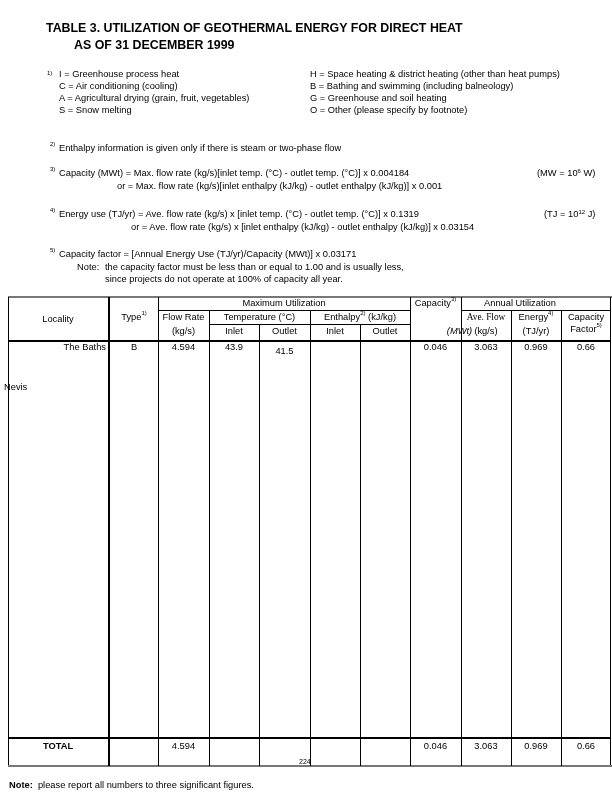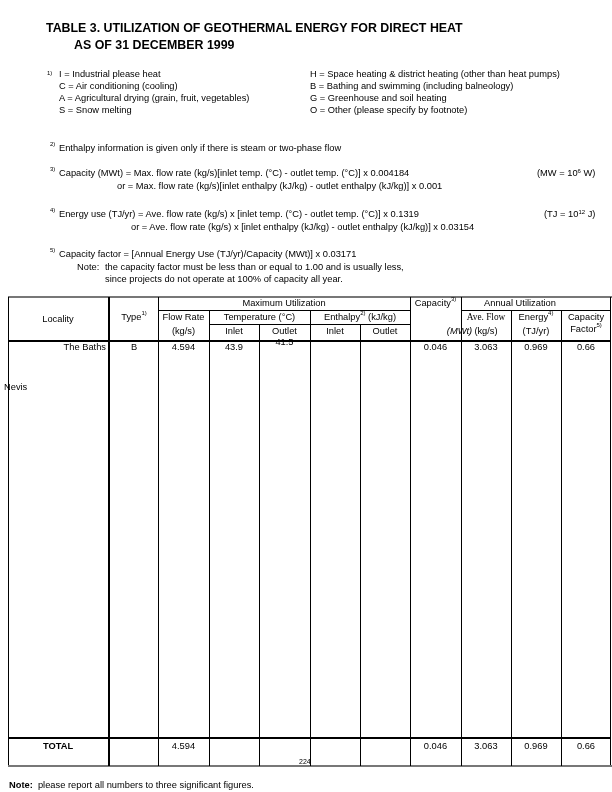--- a/index.html
+++ b/index.html
@@ -17,21 +17,21 @@
 </style>
 </head>
 <body>
 
 <div class="abs title" style="left:9px;top:21px;margin-left:37px;">TABLE 3.  UTILIZATION OF GEOTHERMAL ENERGY FOR DIRECT HEAT</div>
 <div class="abs title" style="left:74px;top:38px;">AS OF 31 DECEMBER 1999</div>
 
 <div>
   <span class="abs fn" style="left:47px;top:67px;font-size:6px;">1)</span>
   <div class="abs fn" style="left:59px;top:68px;">
-    <div>I = Industrial please heat</div>
+    <div>I = Greenhouse process heat</div>
     <div>C = Air conditioning (cooling)</div>
     <div>A = Agricultural drying (grain, fruit, vegetables)</div>
     <div>S = Snow melting</div>
   </div>
   <div class="abs fn" style="left:310px;top:68px;">
     <div>H = Space heating &amp; district heating (other than heat pumps)</div>
     <div>B = Bathing and swimming (including balneology)</div>
     <div>G = Greenhouse and soil heating</div>
     <div>O = Other (please specify by footnote)</div>
   </div>
@@ -112,21 +112,21 @@
   <div class="cell" style="left:511px;top:326px;width:50px;">(TJ/yr)</div>
   <div class="cell" style="left:561px;top:312px;width:50px;">Capacity</div>
   <div class="cell" style="left:561px;top:324px;width:50px;"><span>Factor</span><sup>5)</sup></div>
 
   <div>
     <div class="cell" style="left:4px;top:342px;text-align:right;margin-top:40px;">Nevis</div>
     <div class="cell" style="left:58px;top:342px;width:48px;text-align:right;">The Baths</div>
     <div class="cell" style="left:110px;top:342px;width:48px;">B</div>
     <div class="cell" style="left:158px;top:342px;width:51px;">4.594</div>
     <div class="cell" style="left:209px;top:342px;width:50px;">43.9</div>
-    <div class="cell" style="left:259px;top:337px;width:51px;">41.5</div>
+    <div class="cell" style="left:259px;top:346px;width:51px;">41.5</div>
     <div class="cell" style="left:310px;top:342px;width:50px;"></div>
     <div class="cell" style="left:360px;top:342px;width:50px;"></div>
     <div class="cell" style="left:410px;top:342px;width:51px;">0.046</div>
     <div class="cell" style="left:461px;top:342px;width:50px;">3.063</div>
     <div class="cell" style="left:511px;top:342px;width:50px;">0.969</div>
     <div class="cell" style="left:561px;top:342px;width:50px;">0.66</div>
   </div>
 
   <div>
     <div class="cell" style="left:8px;top:741px;width:100px;font-weight:bold;">TOTAL</div>

